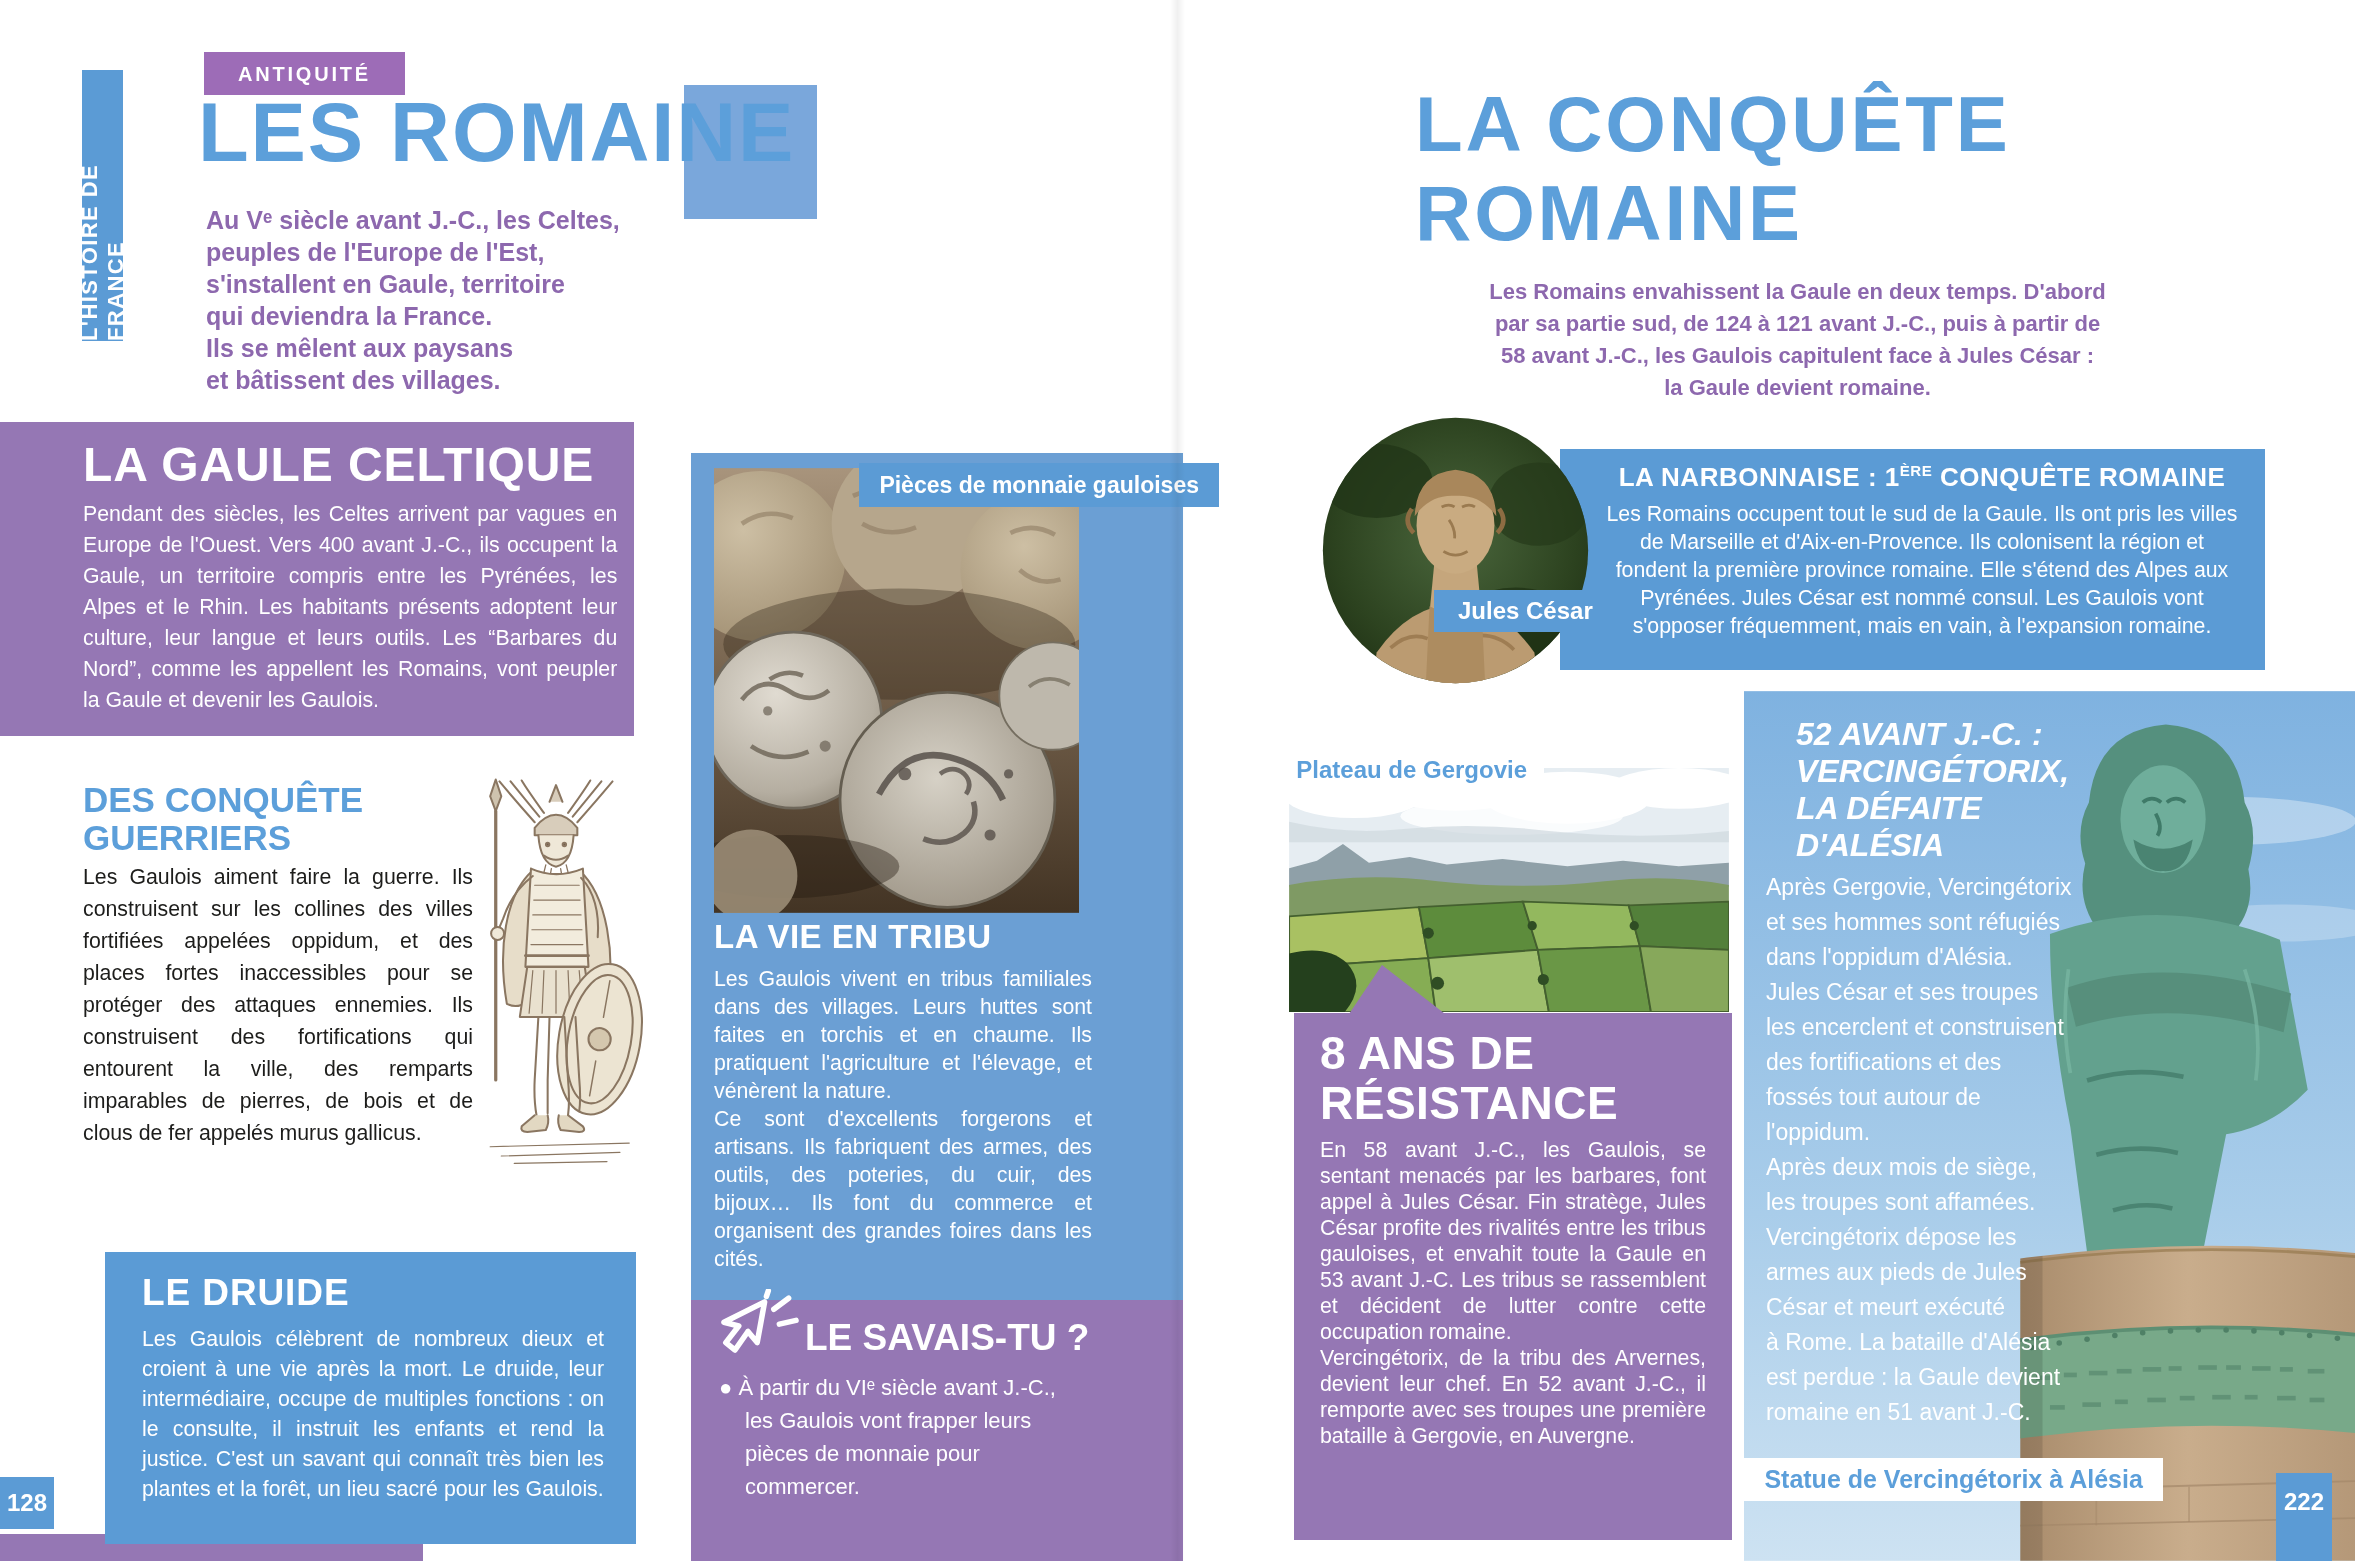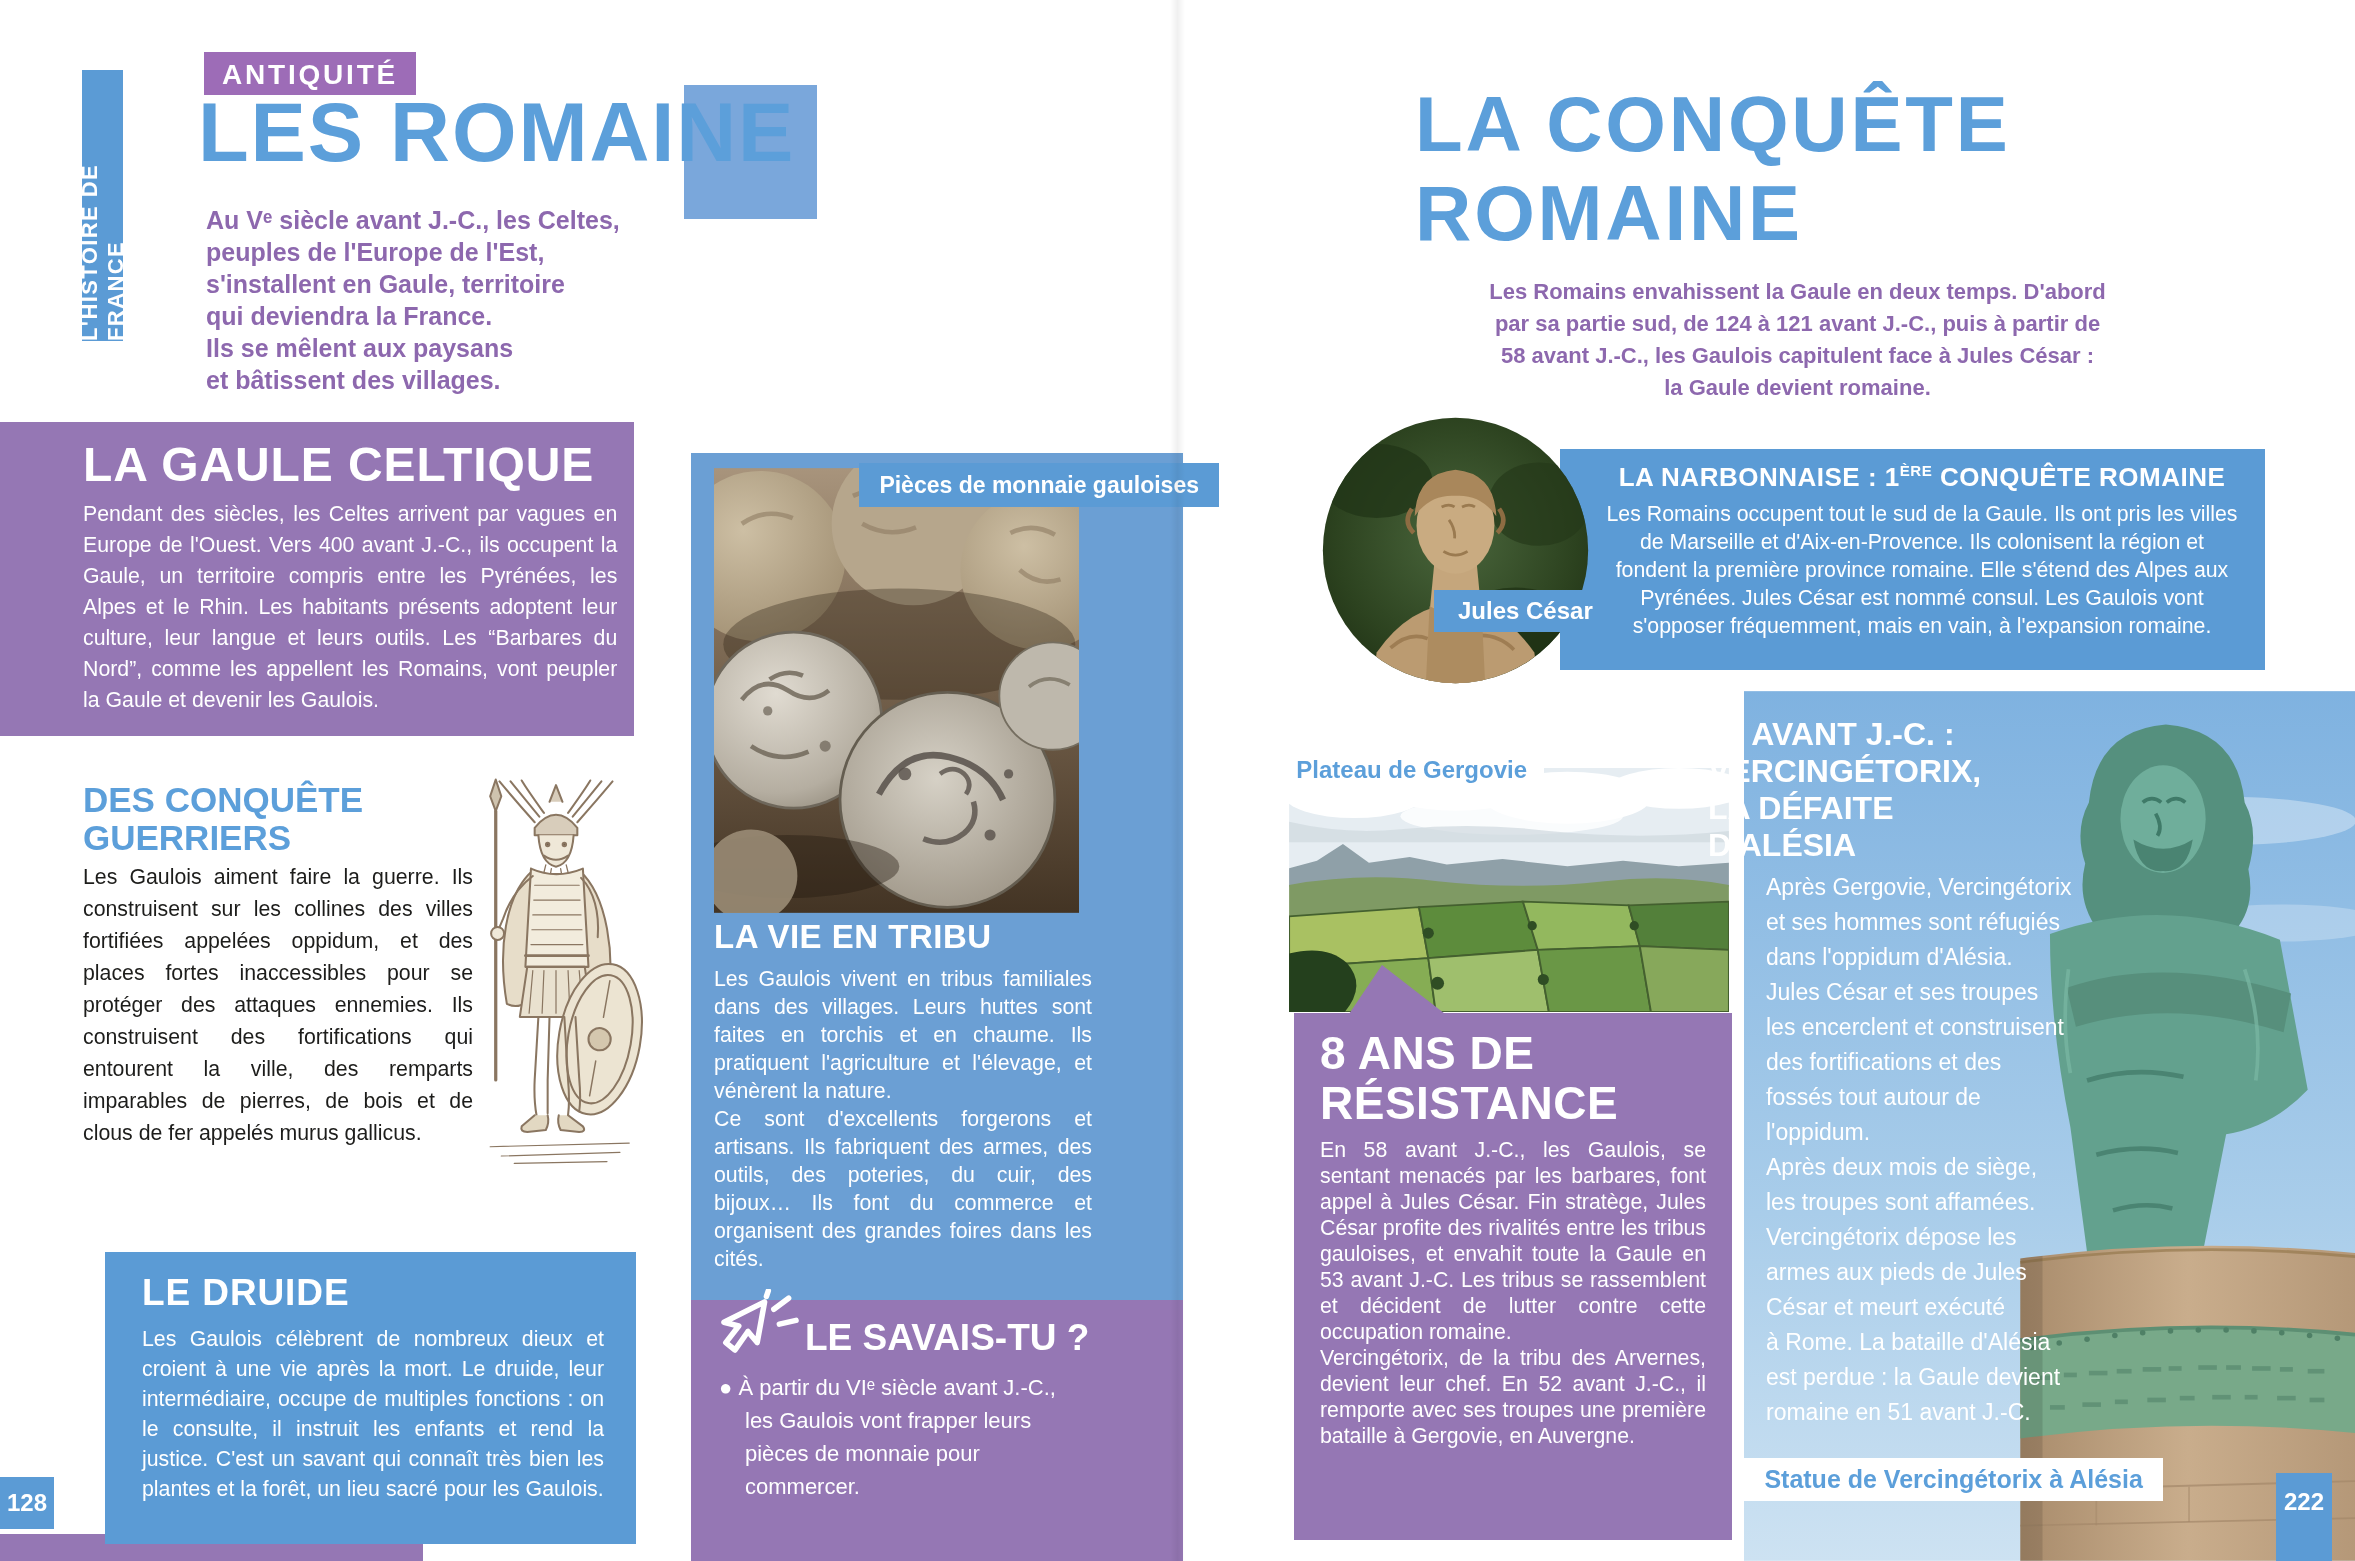--- a/index.html
+++ b/index.html
@@ -11,22 +11,22 @@
         font-family:"Liberation Sans","DejaVu Sans",sans-serif;color:var(--ink);}
   .abs{position:absolute;}
   .prelines{white-space:pre-line;}
   .just{text-align:justify;}
   h1,h2,p{margin:0;}
 
   
   .vtab{left:82px;top:70px;width:41px;height:271px;background:var(--blue);display:flex;align-items:center;justify-content:center;z-index:2;}
   .vtab span{writing-mode:vertical-rl;transform:rotate(180deg);color:#fff;font-weight:bold;font-size:22px;letter-spacing:1.4px;}
   .deco-square{left:684px;top:85px;width:133px;height:134px;background:#7aa7db;z-index:1;}
-  .kicker{left:204px;top:52px;height:43px;line-height:45px;padding:0 18px;background:var(--badge);color:#fff;
-          font-size:28px;font-weight:bold;letter-spacing:2.8px;z-index:3;}
+  .kicker{left:204px;top:52px;height:43px;line-height:45px;padding:0 34px;background:var(--badge);color:#fff;
+          font-size:20px;font-weight:bold;letter-spacing:2.8px;z-index:3;}
   .ltitle{left:198px;top:91px;font-size:83px;font-weight:800;color:var(--bluet);letter-spacing:1.9px;line-height:1;z-index:3;}
   .lintro{left:206px;top:204px;width:557px;font-size:25px;font-weight:bold;color:var(--textpurple);line-height:32px;z-index:3;}
 
   .gaule{left:0;top:422px;width:634px;height:314px;background:var(--purple);color:#fff;box-sizing:border-box;
          padding:15px 16.7px 0 83px;z-index:2;}
   .gaule h2{font-size:48px;font-weight:800;letter-spacing:0.9px;margin-bottom:7.4px;}
   .gaule p{font-size:21.3px;line-height:31px;}
 
   .feroces-h{left:83px;top:781px;font-size:35px;font-weight:800;color:var(--bluet);line-height:38px;z-index:2;}
   .feroces-b{left:83px;top:861px;width:390px;font-size:21.3px;line-height:32px;color:var(--ink);z-index:2;}
@@ -73,21 +73,21 @@
   .gergovie{left:1289px;top:768px;width:440px;height:244px;z-index:2;}
   .notch{left:1347px;top:965px;width:0;height:0;border-left:35px solid transparent;border-right:67px solid transparent;
          border-bottom:52px solid var(--purple);z-index:3;}
 
   .resistance{left:1294px;top:1013px;width:438px;height:527px;background:var(--purple);color:#fff;box-sizing:border-box;
               padding:15px 26px 0 26px;z-index:2;}
   .resistance h2{font-size:46px;font-weight:800;line-height:50px;margin-bottom:9.3px;letter-spacing:0.5px;}
   .resistance p{font-size:21.3px;line-height:26px;}
 
   .statue{left:1744px;top:691px;width:611px;height:870px;z-index:1;}
-  .alesia-h{left:1708px;top:716px;font-size:32px;font-weight:800;color:#fff;line-height:37px;z-index:2;}
+  .alesia-h{left:1796px;top:716px;font-size:32px;font-weight:800;color:#fff;line-height:37px;z-index:2;font-style:italic;}
   .alesia-b{left:1766px;top:870px;width:390px;font-size:23px;line-height:35px;color:#fff;z-index:2;}
   .statue-label{left:1744px;top:1458px;height:43px;line-height:43px;background:#fff;color:var(--bluet);font-size:25px;
                 font-weight:bold;padding:0 20.4px;z-index:4;}
   .pagenum-right{left:2276px;top:1473px;width:56px;height:88px;background:var(--blue);color:#fff;font-size:24px;
                  font-weight:bold;text-align:center;padding-top:15px;box-sizing:border-box;z-index:5;}
 </style>
 </head>
 <body>
 
 <div class="page">

